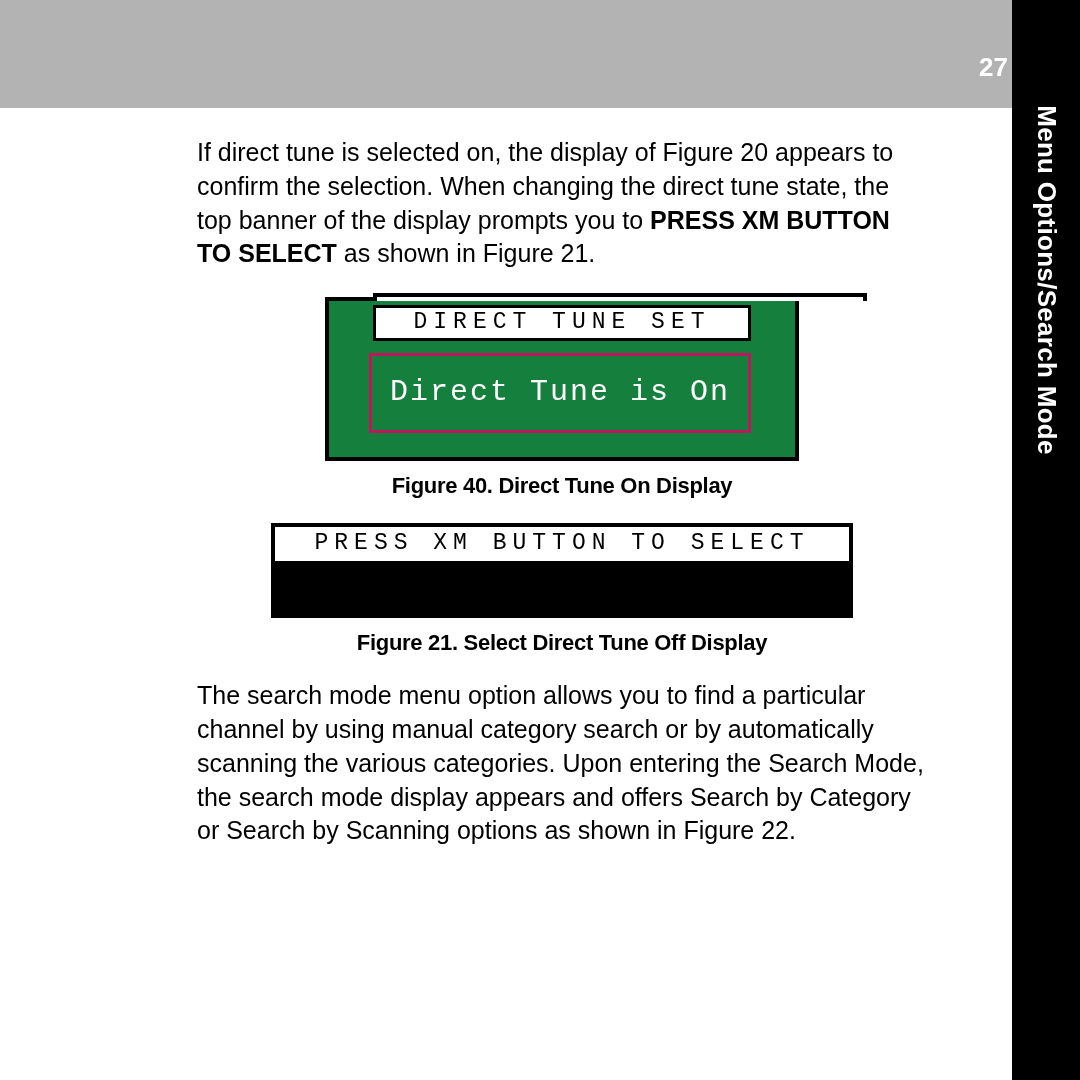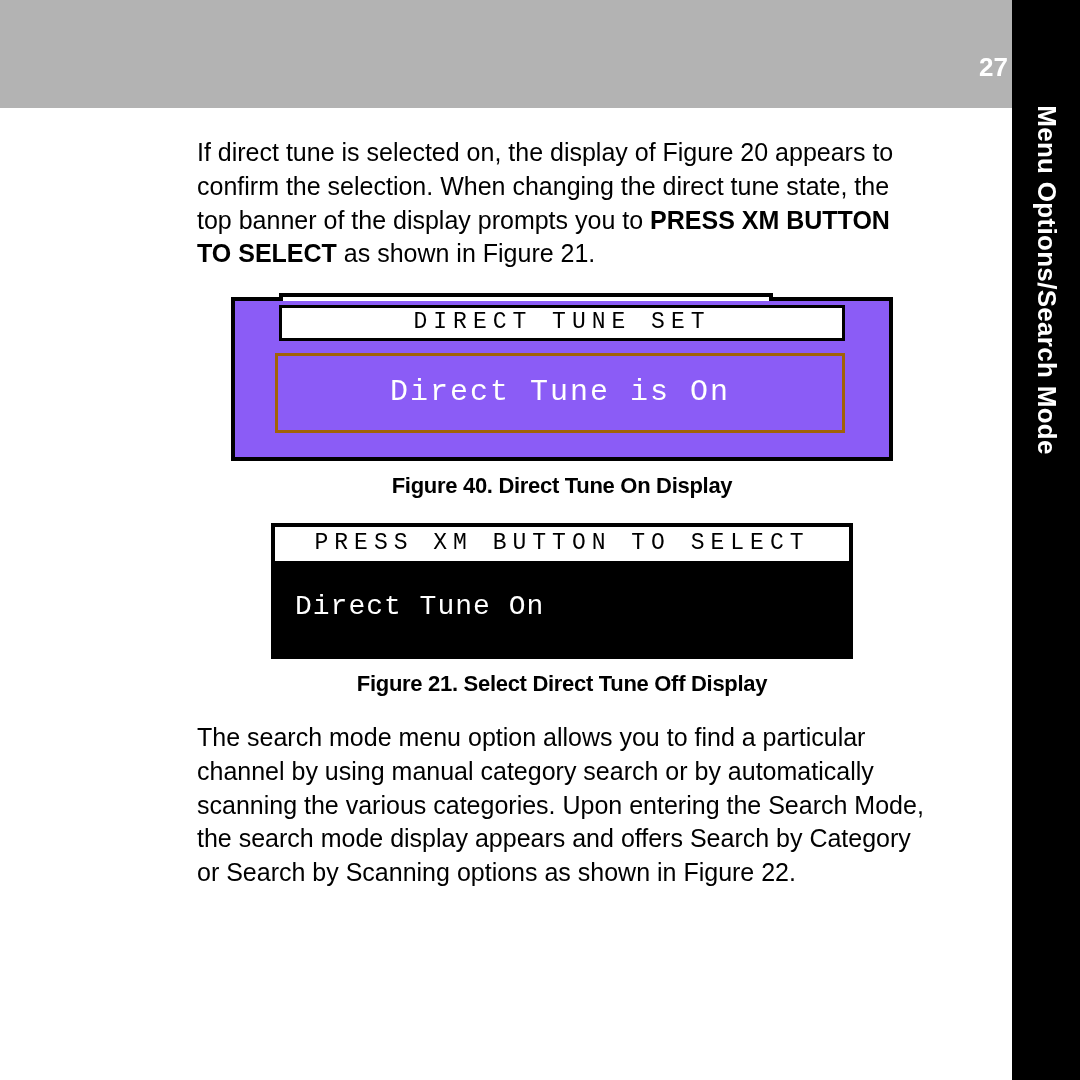--- a/index.html
+++ b/index.html
@@ -70,22 +70,22 @@
     font-size: 22px;
     letter-spacing: -0.3px;
     text-align: center;
     margin-top: 10px;
     margin-bottom: 22px;
   }
   
   .lcd1 {
     display: inline-block;
     border: 4px solid #000;
-    background: #8b5cf6;
-    width: 662px;
+    background: #15803d;
+    width: 474px;
     position: relative;
   }
   .lcd1-top-tab {
     position: absolute;
     top: -8px;
     left: 44px;
     width: 494px;
     height: 8px;
     background: #fff;
     border-left: 4px solid #000;
@@ -99,21 +99,21 @@
     border: 3px solid #000;
     text-align: center;
     font-family: "Courier New", monospace;
     font-size: 23px;
     letter-spacing: 6px;
     padding: 0 0 1px 0;
     line-height: 1.25;
   }
   .lcd1-body-frame {
     margin: 12px 44px 24px 40px;
-    border: 3px solid #a16207;
+    border: 3px solid #be185d;
     padding: 16px 0 18px 0;
   }
   .lcd1-body {
     color: #fff;
     text-align: center;
     font-family: "Courier New", monospace;
     font-size: 30px;
     letter-spacing: 2px;
   }
   
@@ -185,21 +185,20 @@
           <div class="lcd1-body">Direct Tune is On</div>
         </div>
       </div>
       <div class="caption">Figure 40. Direct Tune On Display</div>
     </div>
 
     <div class="figure-wrap">
       <div class="lcd2">
         <div class="lcd2-banner">PRESS XM BUTTON TO SELECT</div>
         <div class="lcd2-body">
-          <div><span class="lcd2-item">Direct Tune On</span></div>
         </div>
       </div>
       <div class="caption">Figure 21. Select Direct Tune Off Display</div>
     </div>
 
     <p class="para2">The search mode menu option allows you to find a particular channel by  using manual category search or by automatically scanning the various categories. Upon entering the Search Mode, the search mode display appears and offers Search by Category or Search by Scanning options as shown in Figure 22.</p>
 
   </div>
 </div>
 

